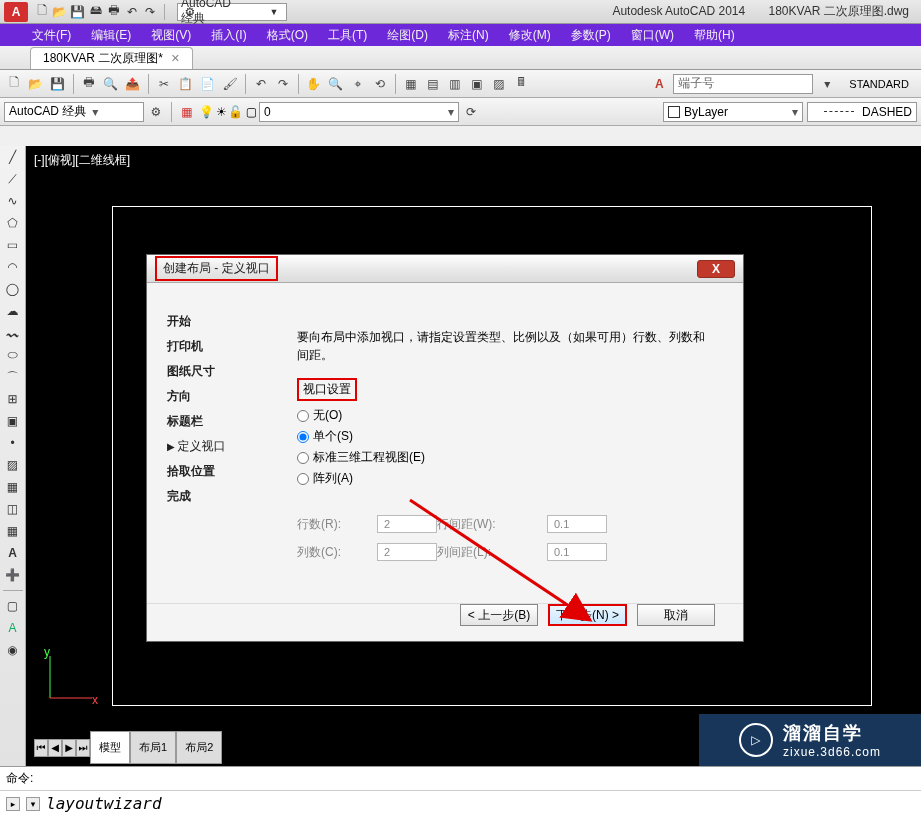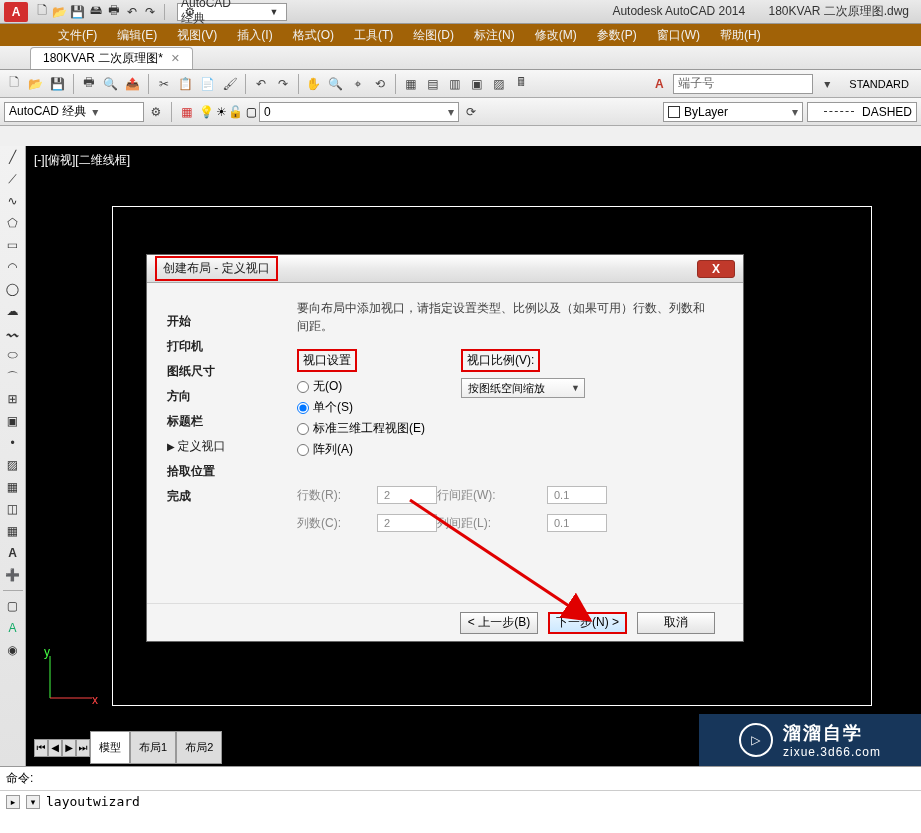--- a/index.html
+++ b/index.html
@@ -9,21 +9,21 @@
 .titlebar { height: 24px; background: linear-gradient(#eaeaea, #d6d6d6); display: flex; align-items: center; padding: 0 4px; border-bottom: 1px solid #999; }
 .autocad-logo { width: 24px; height: 20px; background: #d32f2f; color: #fff; font-weight: bold; display: flex; align-items: center; justify-content: center; margin-right: 6px; border-radius: 2px;}
 .titlebar-tools { display: flex; align-items: center; gap: 2px; }
 .titlebar-tools span { width: 16px; height: 16px; display: flex; align-items: center; justify-content: center; color: #333; }
 .titlebar-sep { width: 1px; height: 16px; background: #aaa; margin: 0 4px; }
 .searchbox { margin-left: 6px; height: 18px; border: 1px solid #999; background: #fff; width: 110px; display: flex; align-items: center; padding: 0 4px; font-size: 11px; color: #333; }
 .titlebar-center { flex: 1; text-align: right; color: #333; font-size: 12px; padding-right: 8px;}
 .titlebar-center .app { margin-right: 20px;}
 
 
-.menubar { height: 22px; background: #a16207; display: flex; align-items: center; padding-left: 48px; }
+.menubar { height: 22px; background: #6d28d9; display: flex; align-items: center; padding-left: 22px; }
 .menubar span { color: #f0f0f0; padding: 0 10px; height: 22px; display: flex; align-items: center; }
 
 
 .doctab-row { height: 24px; background: linear-gradient(#f2f2f2, #e3e3e3); display: flex; align-items: flex-end; padding-left: 30px; border-bottom: 1px solid #999;}
 .doctab { background: #fff; border: 1px solid #aaa; border-bottom: none; padding: 2px 12px; border-radius: 4px 4px 0 0; display: flex; align-items: center; font-size: 11px;}
 .doctab .x { margin-left: 8px; color: #888; font-size: 11px;}
 
 
 .toolbar-row { height: 28px; background: linear-gradient(#f7f7f7, #e3e3e3); border-bottom: 1px solid #aaa; display: flex; align-items: center; padding: 0 4px; gap: 2px;}
 .toolbar-btn { width: 20px; height: 20px; display: flex; align-items: center; justify-content: center; color: #444; }
@@ -53,45 +53,45 @@
 .model-tabs { position: absolute; left: 8px; bottom: 2px; display: flex; align-items: center; gap: 0;}
 .model-tab-arrow { width: 14px; height: 18px; background: #ddd; border: 1px solid #999; display: flex; align-items: center; justify-content: center; font-size: 10px; }
 .model-tab { background: #ddd; border: 1px solid #999; padding: 8px 8px; font-size: 11px;}
 .model-tab.active { background: #fff; }
 
 
 .cmd-area { position: absolute; left: 0; top: 766px; right: 0; bottom: 0; background: #fff; border-top: 1px solid #999;}
 .cmd-prompt { padding: 3px 6px; color: #000; font-size: 12px;}
 .cmd-input-row { border-top: 1px solid #ccc; padding: 3px 6px; display: flex; align-items: center; gap: 6px;}
 .cmd-arrow { width: 14px; height: 14px; border: 1px solid #999; display: flex; align-items: center; justify-content: center; font-size: 9px; background: #eee;}
-.cmd-text { font-family: Consolas, monospace; font-size: 13px;}
+.cmd-text { font-family: Consolas, monospace; font-size: 16px; font-style: italic;}
 
 
 .dialog { position: absolute; left: 146px; top: 254px; width: 598px; background: #f4f4f4; border: 1px solid #666; box-shadow: 0 3px 8px rgba(0,0,0,0.5); }
 .dialog-titlebar { height: 28px; background: linear-gradient(#fff, #eaeaea 50%, #dcdcdc); border-bottom: 1px solid #aaa; display: flex; align-items: center; padding: 0 8px;}
 .dialog-title { font-size: 12px; color: #222; border: 2px solid #e00000; padding: 2px 6px; }
 .dialog-close { margin-left: auto; width: 38px; height: 18px; background: #c0392b; color: #fff; display: flex; align-items: center; justify-content: center; border-radius: 3px; border: 1px solid #962d22; font-weight: bold;}
 .dialog-body { display: flex; padding: 16px 8px 8px 20px; height: 320px; }
 .dialog-nav { width: 130px; display: flex; flex-direction: column; gap: 4px; padding-top: 12px;}
 .dialog-nav-item { font-size: 12px; color: #222; padding: 2px 0; font-weight: bold; }
 .dialog-nav-item.active { font-weight: normal; }
 .dialog-nav-item.active::before { content: "▶ "; font-size: 10px; }
 .dialog-main { flex: 1; padding-right: 20px;}
-.dialog-desc { font-size: 12px; color: #404040; line-height: 1.5; margin-bottom: 14px;}
+.dialog-desc { font-size: 12px; color: #000000; line-height: 1.5; margin-bottom: 14px; margin-top: 29px;}
 .section-row { display: flex; gap: 36px; }
 .section { display: flex; flex-direction: column;}
 .section-title { border: 2px solid #e00000; padding: 1px 4px; display: inline-block; font-size: 12px; margin-bottom: 6px; width: fit-content; }
 .radio-row { display: flex; align-items: center; gap: 4px; margin-bottom: 4px; font-size: 12px;}
 .radio-row input { width: 12px; height: 12px; }
 .select-box { height: 20px; border: 1px solid #999; background: linear-gradient(#fff,#eee); padding: 0 18px 0 6px; display: flex; align-items: center; font-size: 11px; position: relative; width: 124px;}
 .select-box::after { content: "▼"; position: absolute; right: 4px; font-size: 9px; color: #444; }
 .input-grid { margin-top: 24px; display: grid; grid-template-columns: 80px 60px 110px 60px; row-gap: 10px; align-items: center;}
 .input-grid label { font-size: 12px; color: #888;}
 .input-grid .val { height: 18px; border: 1px solid #bbb; background: #fff; padding: 0 6px; display: flex; align-items: center; font-size: 11px; color: #888;}
-.dialog-footer { height: 38px; border-top: 1px solid #ddd; display: flex; justify-content: flex-end; align-items: center; gap: 10px; padding-right: 28px;}
+.dialog-footer { height: 38px; border-top: 1px solid #ddd; display: flex; justify-content: flex-end; align-items: flex-start; gap: 10px; padding-right: 28px;}
 .dialog-btn { height: 22px; min-width: 78px; border: 1px solid #888; background: linear-gradient(#fff, #e4e4e4); display: flex; align-items: center; justify-content: center; font-size: 12px; padding: 0 6px;}
 .dialog-btn.next { border: 2px solid #e00000; background: linear-gradient(#eaf6ff, #cce8ff);}
 
 
 .red-arrow { position: absolute; left: 400px; top: 490px; pointer-events: none; }
 
 
 .watermark { position: absolute; right: 0px; top: 714px; width: 222px; height: 52px; background: rgba(25,60,100,0.9); color: #fff; display: flex; align-items: center; justify-content: center; gap: 10px;}
 .watermark .logo { width: 34px; height: 34px; border: 2px solid #fff; border-radius: 50%; display: flex; align-items: center; justify-content: center;}
 .watermark .txt { display: flex; flex-direction: column; align-items: flex-start;}
@@ -301,24 +301,20 @@
             </label>
           <label class="radio-row">
               <input type="radio" name="vp" style="">
               <span>标准三维工程视图(E)</span>
             </label>
           <label class="radio-row">
               <input type="radio" name="vp" style="">
               <span>阵列(A)</span>
             </label>
         </div>
-        <div class="section">
-          <div class="section-title">视口比例(V):</div>
-          <div class="select-box">按图纸空间缩放</div>
-        </div>
       </div>
       <div class="input-grid">
         <label>行数(R):</label>
         <div class="val">2</div>
         <label>行间距(W):</label>
         <div class="val">0.1</div>
         <label>列数(C):</label>
         <div class="val">2</div>
         <label>列间距(L):</label>
         <div class="val">0.1</div>

